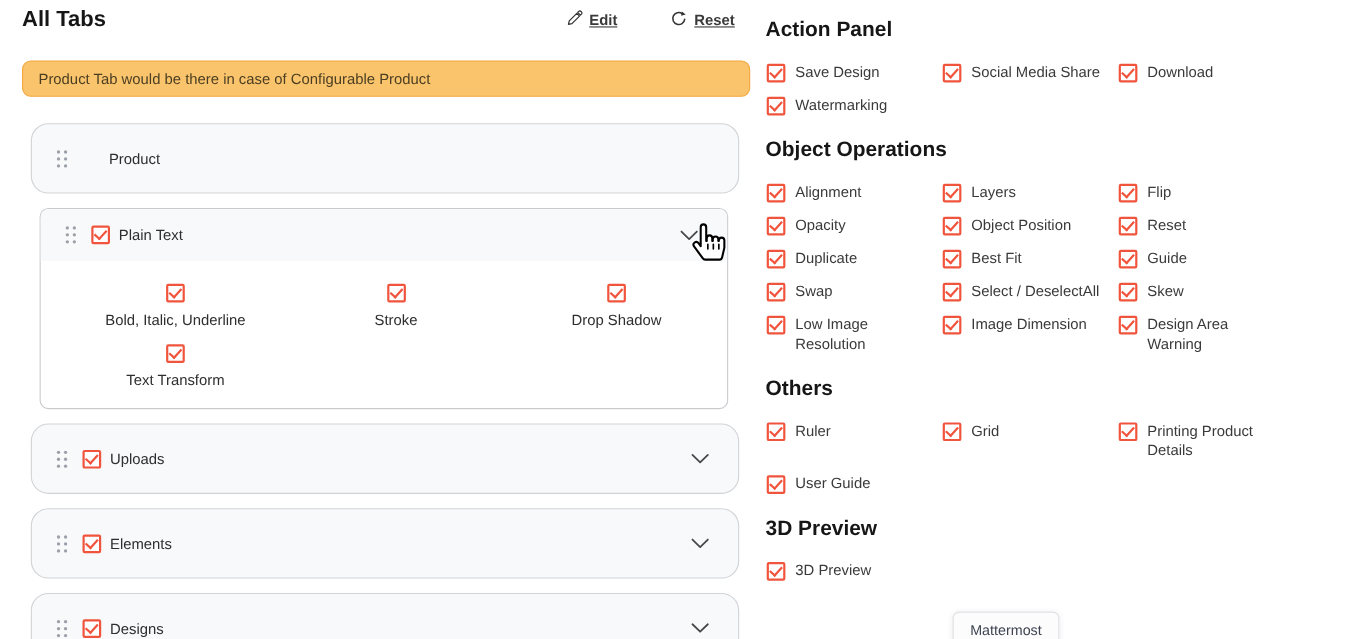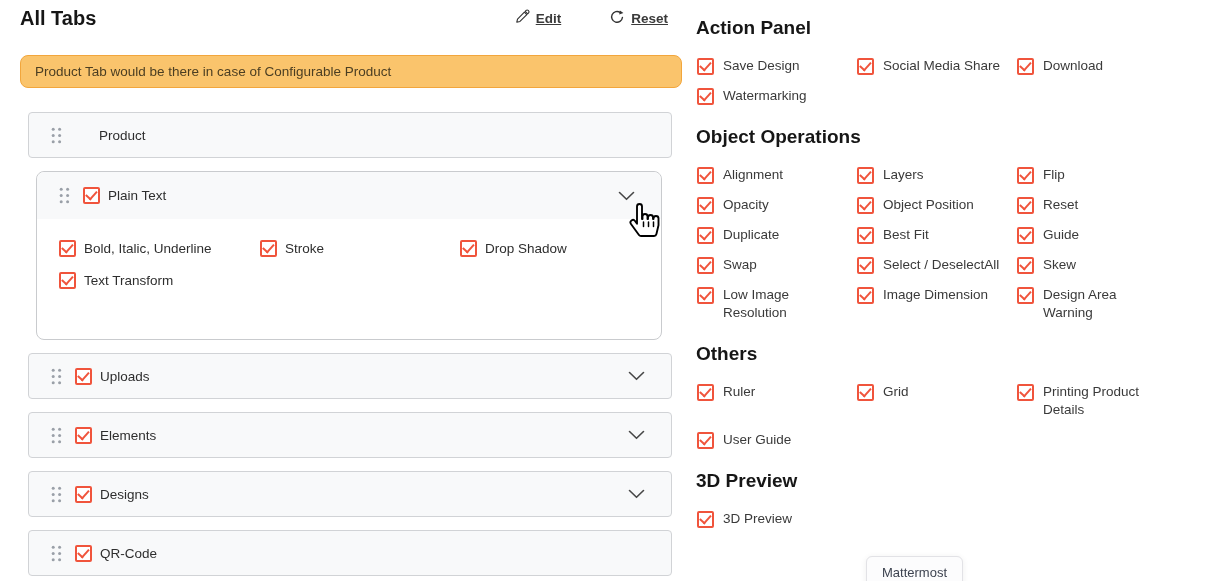--- a/index.html
+++ b/index.html
@@ -21,32 +21,32 @@
   .left-panel{position:absolute;left:20px;top:4px;width:662px;}
   .lp-header{display:flex;align-items:center;height:28px;padding-right:14px;}
   .page-title{flex:1;margin:0;font-size:20px;font-weight:700;color:var(--text_dark);}
   .link-btn{display:inline-flex;align-items:center;gap:6px;background:none;border:none;padding:0;
     font-family:"Liberation Sans",sans-serif;font-size:13.5px;font-weight:700;color:#3a3a3a;cursor:pointer;}
   .link-btn + .link-btn{margin-left:48px;}
   .link-label{text-decoration:underline;}
   .notice{margin-top:23px;background:var(--banner_bg);border:1px solid var(--banner_border);
     border-radius:8px;padding:8px 14px;font-size:13.5px;color:#4B3E22;}
   .tabs{margin:24px 10px 0 8px;}
-  .tab-row{display:flex;align-items:center;height:46px;background:var(--row_bg);
-    border:1px solid var(--row_border);border-radius:4px;padding:0 26px 0 22px;margin-bottom:13px;}
+  .tab-row{display:flex;align-items:center;height:64px;background:var(--row_bg);
+    border:1px solid var(--row_border);border-radius:16px;padding:0 26px 0 22px;margin-bottom:13px;}
   .handle{width:12px;height:18px;flex-shrink:0;display:flex;align-items:center;cursor:grab;}
   .tab-cb{margin-left:12px;}
   .tab-label{margin-left:8px;font-size:13.5px;color:#2E2E2E;}
   .tab-row.no-cb .tab-label{margin-left:36px;}
   .chevron-btn{margin-left:auto;background:none;border:none;padding:0;height:10px;cursor:pointer;display:flex;align-items:center;}
   .tab-group{border:1px solid #C9CBCE;border-radius:8px;margin:0 10px 13px 8px;background:#fff;}
   .tab-group .tab-row{border:none;margin:0;height:47px;border-radius:8px 8px 0 0;}
   .tab-options{display:grid;grid-template-columns:201px 200px 1fr;row-gap:15px;
     padding:21px 0 18px 22px;min-height:120px;align-content:start;}
-  .opt{display:flex;align-items:center;gap:8px;font-size:13.5px;color:#2E2E2E;}
+  .opt{display:flex;align-items:center;gap:8px;font-size:13.5px;color:#2E2E2E;flex-direction:column;}
   
   .cb{width:17px;height:17px;border:2px solid var(--accent);border-radius:2px;background:#fff;
     display:inline-flex;align-items:center;justify-content:center;flex-shrink:0;cursor:pointer;}
   .cb::after{content:"";display:block;width:9px;height:5px;
     border-left:2.4px solid var(--accent);border-bottom:2.4px solid var(--accent);
     transform:rotate(-48deg) translate(1px,-1px);}
   
   .right-panel{position:absolute;left:694px;top:0;width:505px;}
   .section-title{margin:21px 0 0 2px;font-size:19px;font-weight:700;color:var(--text_dark);line-height:22px;}
   .section-title.first{margin-top:17px;}

